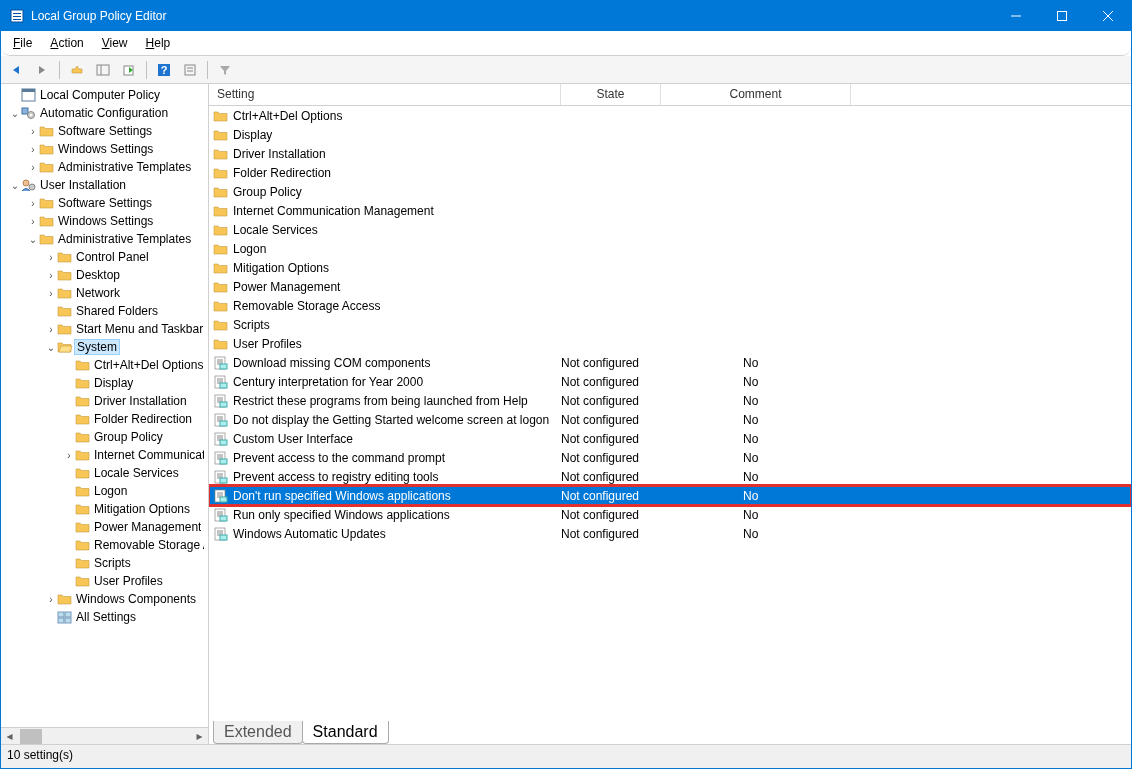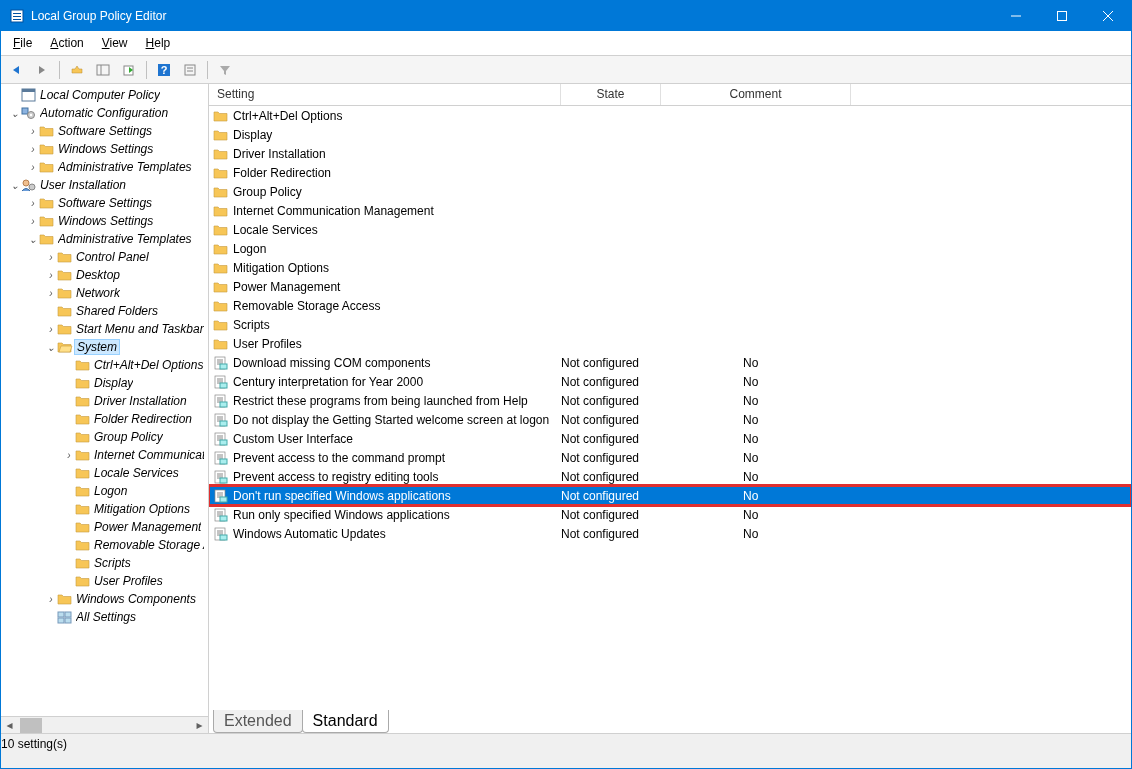--- a/index.html
+++ b/index.html
@@ -2,29 +2,29 @@
 <html><head>
 <meta charset="utf-8">
 <style>
 * { margin: 0; padding: 0; box-sizing: border-box; }
 body { font-family: "Segoe UI", Tahoma, sans-serif; font-size: 12px; background: #fff; color: #000; width: 1132px; height: 769px; overflow: hidden; display: flex; flex-direction: column; border: 1px solid #0078d7; }
 .titlebar { background: #0078d7; color: #fff; height: 30px; display: flex; align-items: center; padding-left: 8px; }
 .titlebar .icon { width: 16px; height: 16px; margin-right: 6px; display:inline-flex; align-items:center; justify-content:center;}
 .titlebar .title { flex: 1; font-size: 12px; }
 .titlebar .winbtn { width: 46px; height: 30px; display: flex; align-items: center; justify-content: center; }
 .titlebar .winbtn svg { stroke: #fff; fill: none; }
-.menubar { height: 22px; background: #fff; border-bottom: 1px solid #d0d0d0; display: flex; align-items: center; padding: 12px 4px; gap: 2px; }
+.menubar { height: 22px; background: #fff; border-bottom: 1px solid #d0d0d0; display: flex; align-items: center; padding: 12px 4px; gap: 2px; border-radius: 9px; }
 .menubar .menu { padding: 2px 8px; cursor: default; }
 .menubar .menu u { text-decoration: underline; }
 .toolbar { height: 28px; background: #f5f5f5; border-bottom: 1px solid #d0d0d0; display: flex; align-items: center; padding: 0 4px; gap: 4px; }
 .toolbar .btn { width: 22px; height: 22px; display: flex; align-items: center; justify-content: center; border: 1px solid transparent; }
 .toolbar .sep { width: 1px; height: 18px; background: #c0c0c0; margin: 0 2px; }
 .main { flex: 1; display: flex; overflow: hidden; border-bottom:1px solid #d0d0d0;}
 .treepane { width: 208px; border-right: 1px solid #d0d0d0; display: flex; flex-direction: column; background:#fff;}
-.tree-scroll { flex: 1; overflow: hidden; padding-top: 2px; font-style: italic; }
+.tree-scroll { flex: 1; overflow: hidden; padding-top: 2px; }
 .tree-row { display: flex; align-items: center; height: 18px; white-space: nowrap; cursor: default; padding-right:4px;}
 .tree-row .expander { width: 12px; text-align: center; font-size: 10px; color: #555; flex-shrink:0;}
 .tree-row .indent { flex-shrink:0; }
 .tree-row .ticon { width: 16px; height: 16px; margin-right: 3px; flex-shrink:0; display:inline-flex; align-items:center; justify-content:center;}
 .tree-row .tlabel { overflow: hidden; }
 .tree-row.active .tlabel { background: #cce8ff; border:1px solid #99d1ff; padding:0 2px; margin-left:-2px; height:16px; line-height:14px;}
 .tree-sb { height: 17px; background: #f0f0f0; border-top: 1px solid #d0d0d0; display:flex; align-items:center;}
 .tree-sb .thumb { width:22px; height:15px; background:#c0c0c0; margin-left:2px;}
 .tree-sb .arrow { width:17px; height:15px; display:flex; align-items:center; justify-content:center; color:#606060;}
 .listpane { flex: 1; display: flex; flex-direction: column; background:#fff;}
@@ -37,21 +37,21 @@
 .list-row { display: flex; align-items: center; height: 19px; cursor: default; }
 .list-row.selected { background: #0078d7; color: #fff; }
 .list-row .licon { width: 16px; height: 16px; margin: 0 4px 0 4px; flex-shrink:0; display:inline-flex; align-items:center; justify-content:center;}
 .list-row .cell-setting { width: 328px; overflow:hidden; white-space:nowrap;}
 .list-row .cell-state { width: 182px; overflow:hidden; white-space:nowrap;}
 .list-row .cell-comment { width: 120px; overflow:hidden; white-space:nowrap;}
 .highlight-box { outline: 3px solid #e03030; outline-offset:-1px;}
 .tabbar { height: 22px; display: flex; align-items: flex-end; padding-left: 4px; background:#fff; border-top:1px solid #fff;}
 .tabbar .tab { padding: 2px 10px; border: 1px solid #aaa; border-top: none; border-bottom-left-radius: 4px; border-bottom-right-radius: 4px; background: #fff; margin-right: -1px; font-size:16px; cursor:default;}
 .tabbar .tab.inactive { background: #f0f0f0; color:#555; border-bottom:1px solid #aaa;}
-.statusbar { height: 34px; background: #f0f0f0; padding: 3px 0; font-size: 12px; }
+.statusbar { height: 23px; background: #f0f0f0; padding: 3px 6px; font-size: 12px; }
 </style>
 </head>
 <body>
 
 <div class="titlebar">
   <span class="icon">
     <svg width="14" height="14" viewBox="0 0 14 14">
         <rect x="1" y="1" width="12" height="12" fill="#fff" stroke="#0050a0"></rect>
         <rect x="3" y="4" width="8" height="1" fill="#0050a0"></rect>
         <rect x="3" y="7" width="8" height="1" fill="#0050a0"></rect>

